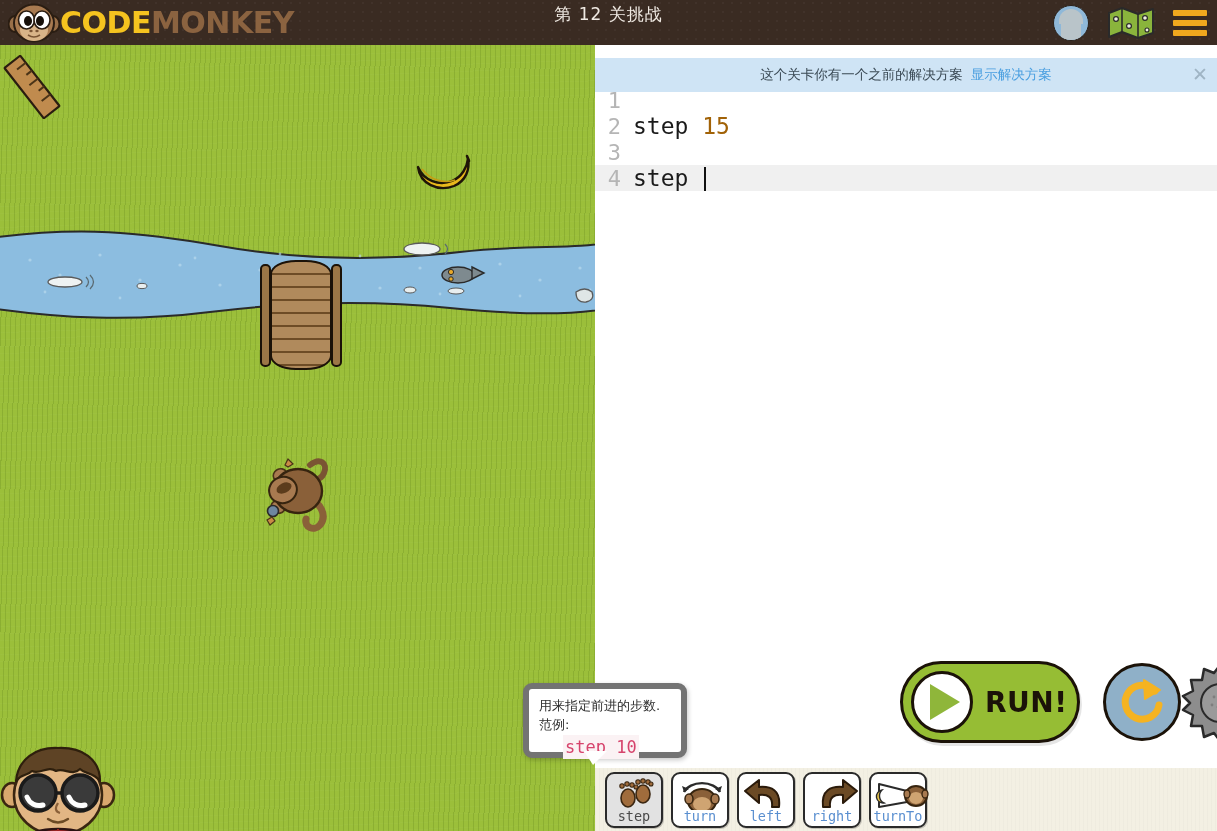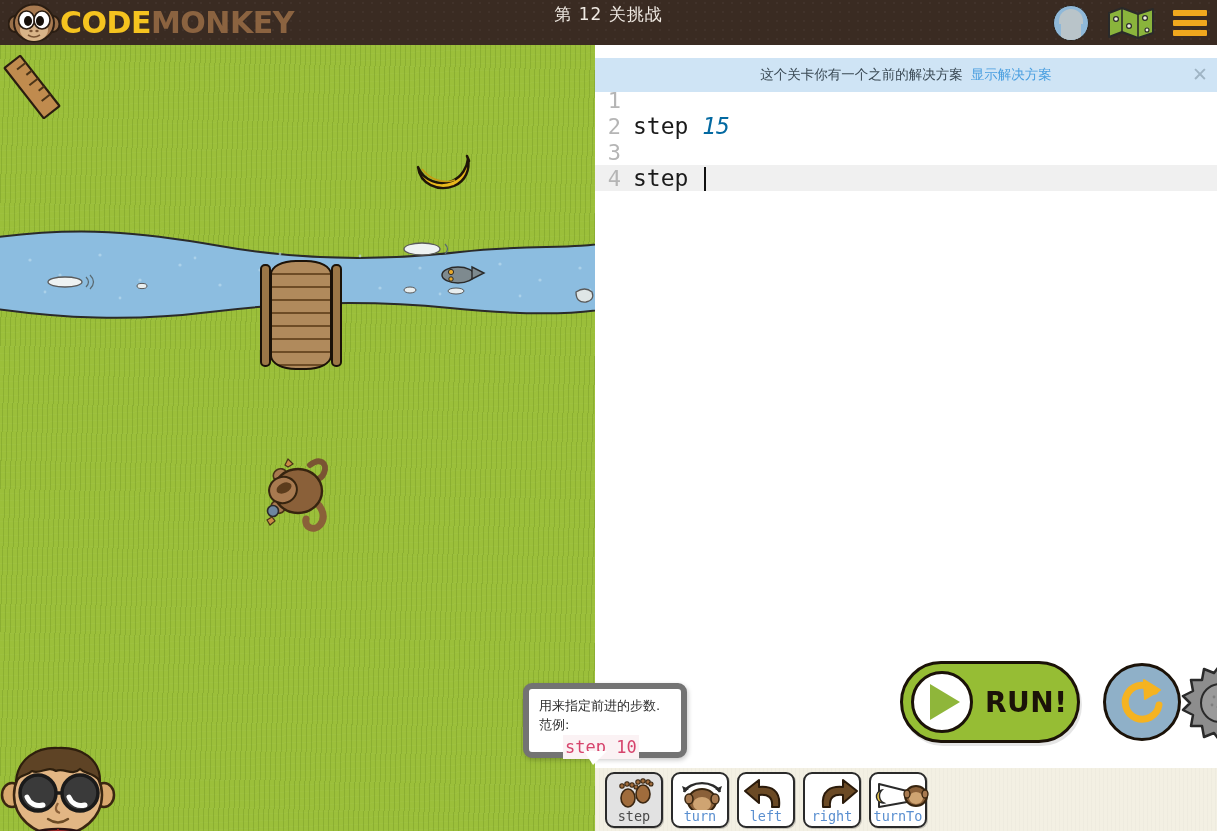--- a/index.html
+++ b/index.html
@@ -131,21 +131,21 @@
     padding-top:8px;
   }
   .code-row { position:relative; height:26px; display:flex; align-items:center; }
   .code-row.active { background:#f0f0f0; }
   .ln {
     width:38px; text-align:right; padding-right:12px;
     color:#b5b5b5; font-size:22px; flex:none;
     font-family:"DejaVu Sans Mono", monospace;
   }
   .ctext { color:#1a1a1a; white-space:pre; letter-spacing:0px; }
-  .ctext .num { color:#0369a1;font-style:italic; }
+  .ctext .num { color:#a16207; }
   .caret {
     display:inline-block; width:2px; height:24px;
     background:#111; vertical-align:-5px; margin-left:2px;
   }
 
   
   #controls { position:absolute; left:300px; top:608px; width:330px; height:100px; }
   #run-button {
     position:absolute; left:5px; top:8px; width:180px; height:82px;
     background:#96bd34; border:3px solid #1b1208;

